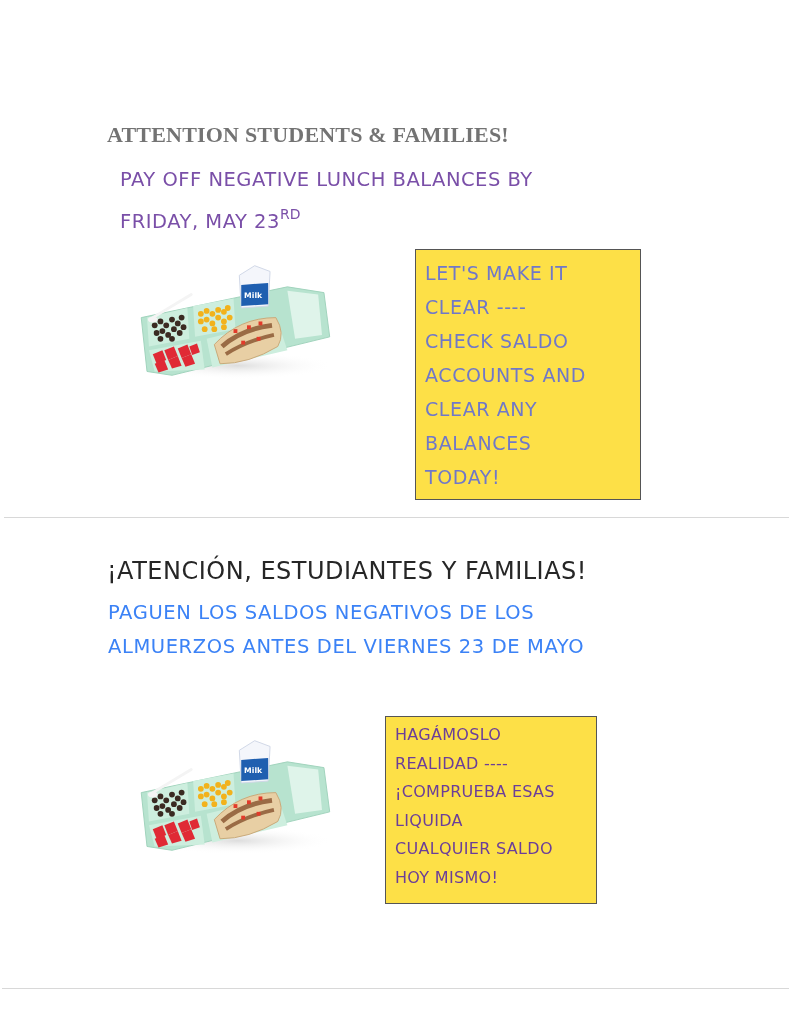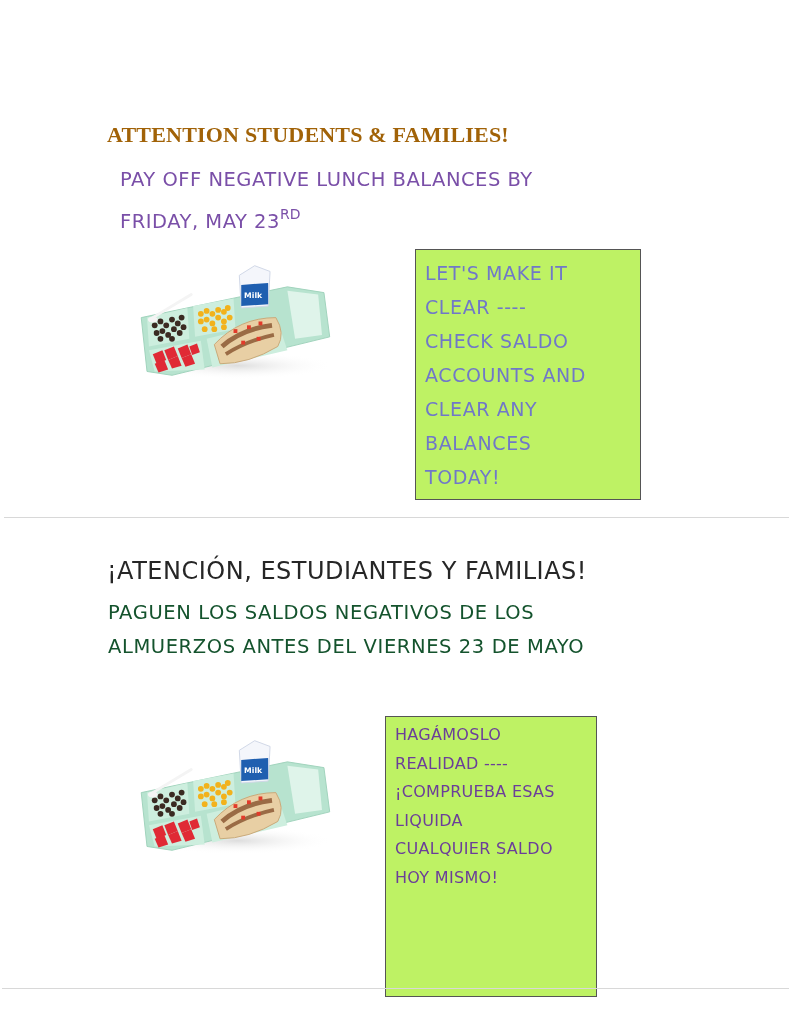--- a/index.html
+++ b/index.html
@@ -1,29 +1,29 @@
 <!DOCTYPE html>
 <html><head>
   <meta charset="utf-8">
   <style>
     html, body { margin: 0; padding: 0; background: #ffffff; }
     body { width: 791px; height: 1024px; position: relative; overflow: hidden; font-family: "DejaVu Sans", sans-serif; }
     .abs { position: absolute; }
-    .title-en { left: 107px; top: 122px; font-family: "Liberation Serif", serif; font-weight: bold; font-size: 22px; color: #a16207; letter-spacing: 0.2px; white-space: nowrap; }
+    .title-en { left: 107px; top: 122px; font-family: "Liberation Serif", serif; font-weight: bold; font-size: 22px; color: #737373; letter-spacing: 0.2px; white-space: nowrap; }
     .sub-en { left: 120px; top: 163px; width: 550px; text-align: left; font-family: "DejaVu Sans", sans-serif; font-size: 19.5px; color: #7a4fa8; line-height: 34px; letter-spacing: 0.5px; }
     .sub-en sup { font-size: 14px; vertical-align: 9px; letter-spacing: 0; }
-    .box { border: 1.5px solid #555; background: #bef264; box-sizing: border-box; }
+    .box { border: 1.5px solid #555; background: #fde047; box-sizing: border-box; }
     .box-en { left: 415px; top: 249px; width: 226px; height: 251px; padding: 6px 0 0 9px; }
     .box-en .line { font-family: "DejaVu Sans", sans-serif; font-size: 19px; color: #7078c8; line-height: 34px; letter-spacing: 0.6px; white-space: nowrap; }
     .divider { height: 1px; background: #d8d8d8; }
     .div1 { left: 4px; top: 517px; width: 785px; }
     .div2 { left: 2px; top: 988px; width: 787px; }
     .title-es { left: 107px; top: 557px; font-family: "DejaVu Sans", sans-serif; font-size: 24px; color: #262626; letter-spacing: 0.5px; white-space: nowrap; }
-    .sub-es { left: 108px; top: 596px; font-family: "DejaVu Sans", sans-serif; font-size: 19.5px; color: #14532d; line-height: 34px; letter-spacing: 0.6px; white-space: nowrap; }
-    .box-es { left: 385px; top: 716px; width: 212px; height: 281px; padding: 4px 0 0 9px; }
+    .sub-es { left: 108px; top: 596px; font-family: "DejaVu Sans", sans-serif; font-size: 19.5px; color: #3b82f6; line-height: 34px; letter-spacing: 0.6px; white-space: nowrap; }
+    .box-es { left: 385px; top: 716px; width: 212px; height: 188px; padding: 4px 0 0 9px; }
     .box-es .line { font-family: "DejaVu Sans", sans-serif; font-size: 16px; color: #6b3e99; line-height: 28.5px; letter-spacing: 0.3px; white-space: nowrap; }
     .tray { width: 205px; height: 125px; }
   </style>
 </head>
 <body>
 
 <div class="abs title-en">ATTENTION STUDENTS &amp; FAMILIES!</div>
 
 <div class="abs sub-en">
   <div>PAY OFF NEGATIVE LUNCH BALANCES BY</div>

